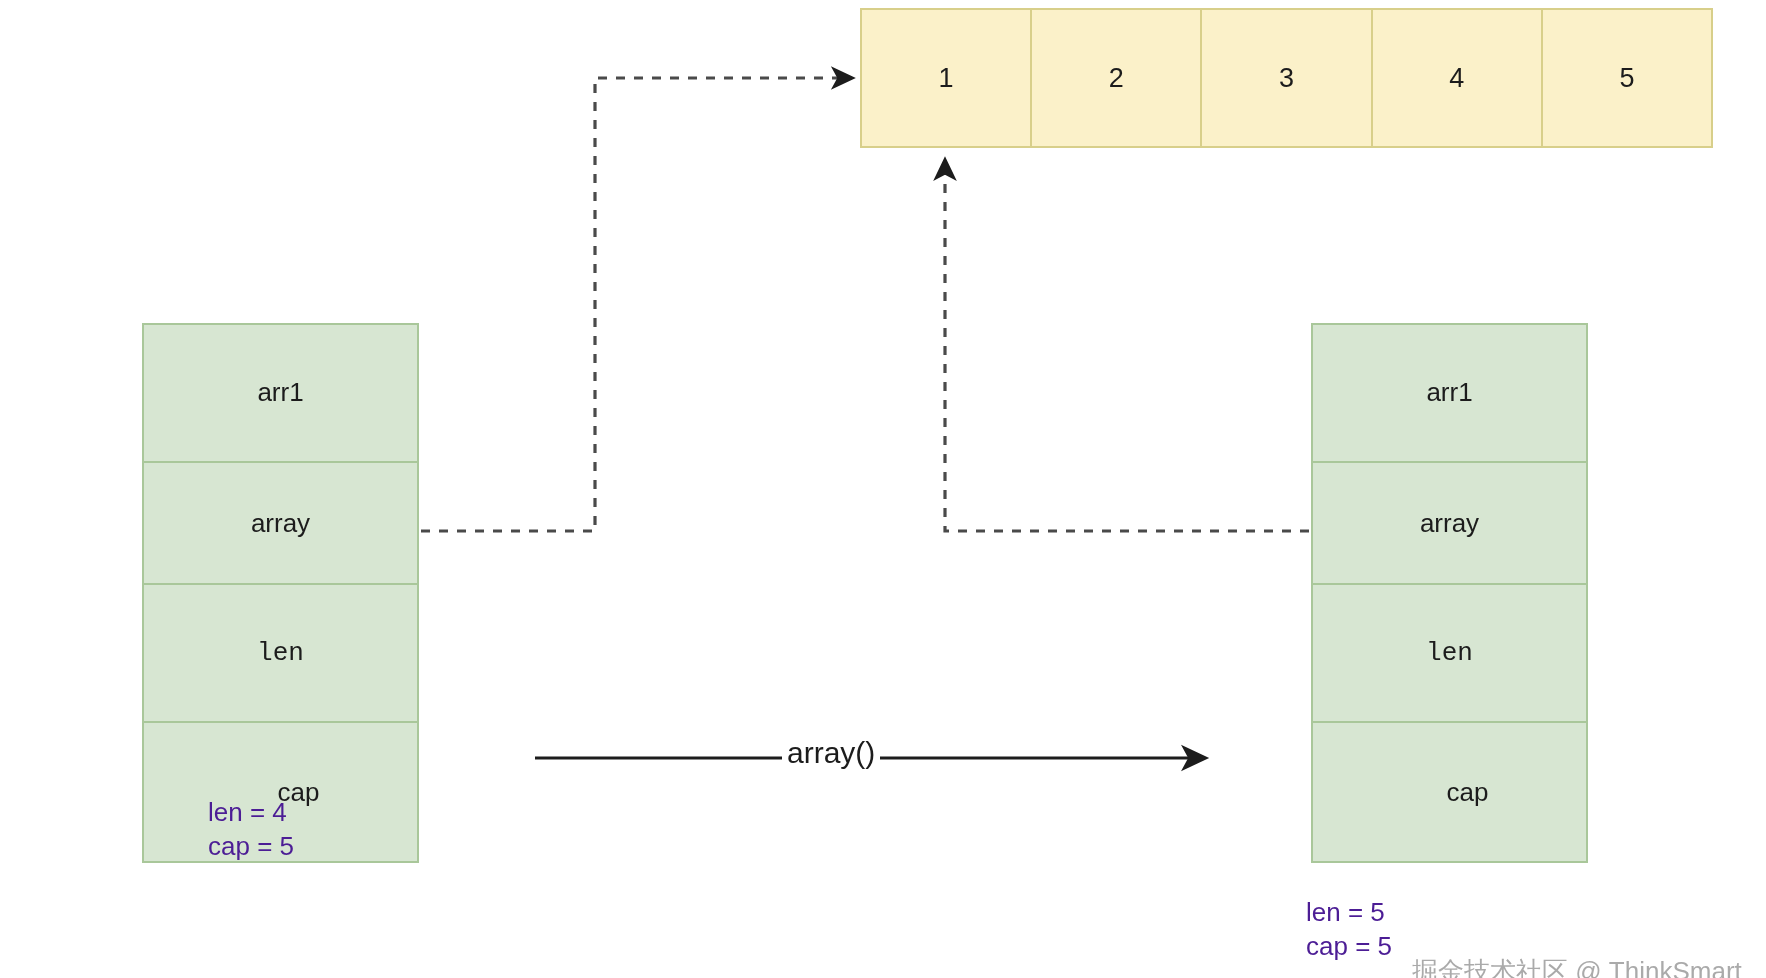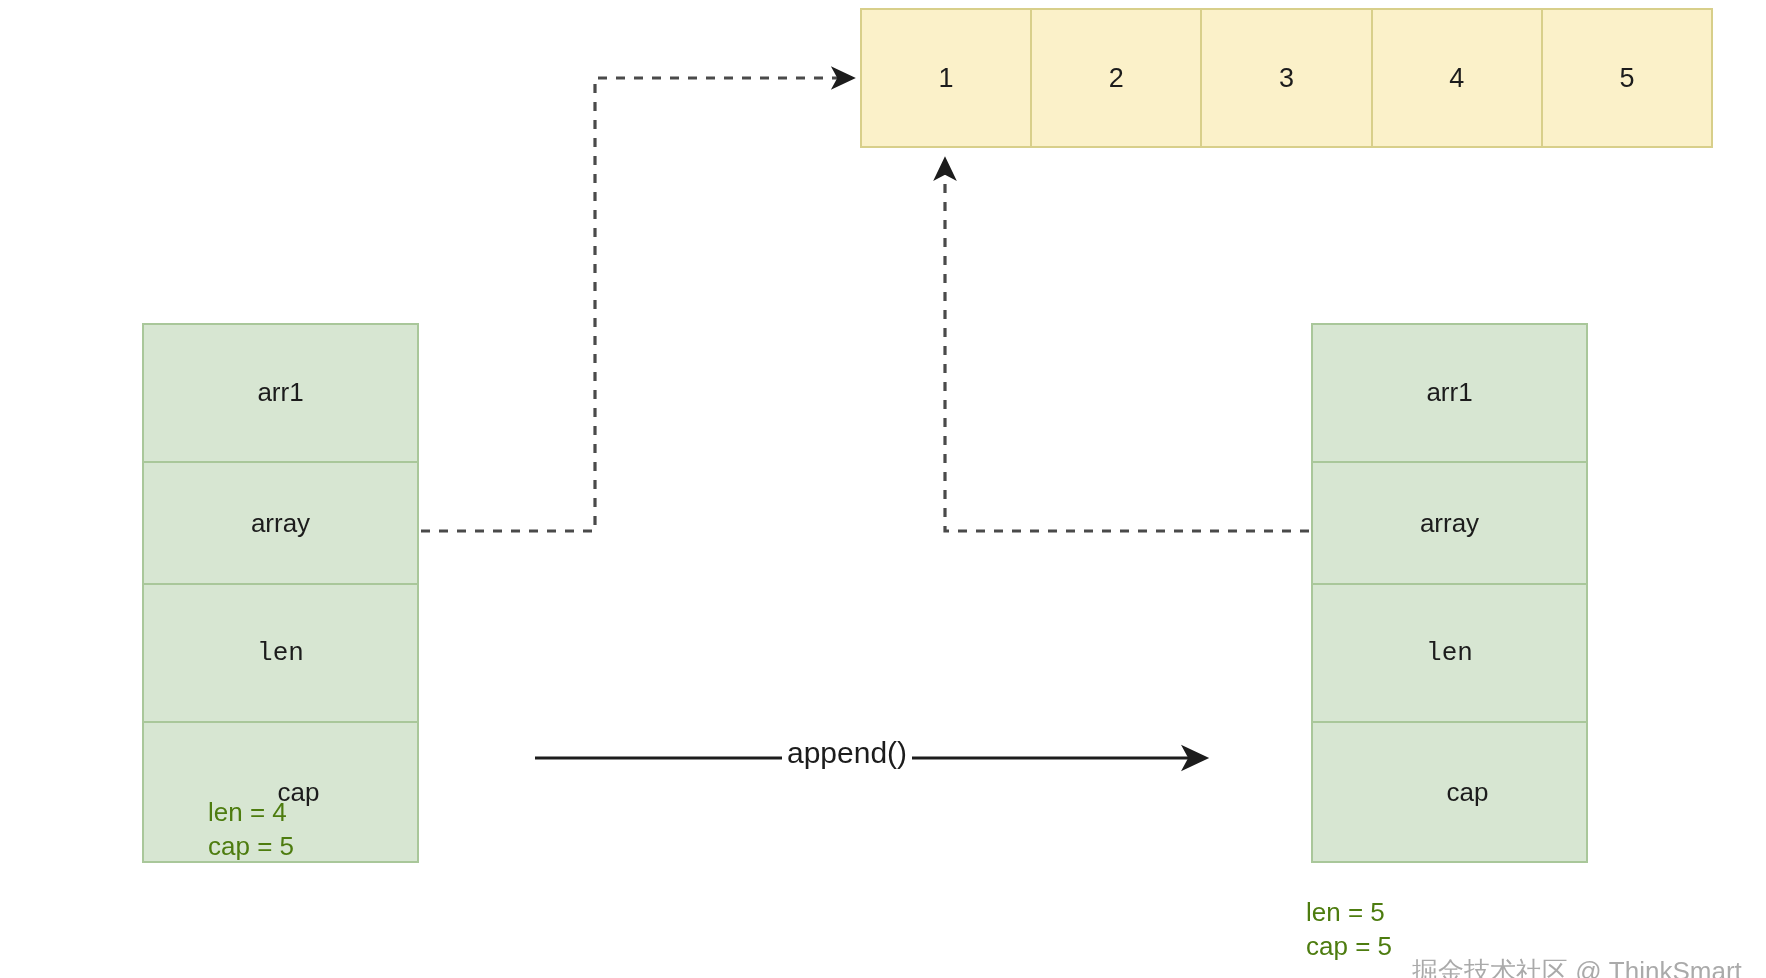--- a/index.html
+++ b/index.html
@@ -69,21 +69,21 @@
   .row-arr1  { height: 139px; }
   .row-array { height: 123px; }
   .row-len   { height: 139px; font-family: Liberation Mono, monospace; }
   .row-cap   { height: 139px; margin-left: 36px; }
 
   
   .caption {
     position: absolute;
     font-size: 26px;
     line-height: 34px;
-    color: #4d7c0f;
+    color: #4c1d95;
     white-space: pre;
     text-align: left;
   }
   .caption.left-caption  { left: 208px;  top: 795px; }
   .caption.right-caption { left: 1306px; top: 895px; }
 
   
   #wires {
     position: absolute;
     left: 0;
@@ -157,17 +157,17 @@
       </marker>
     </defs>
 
     <path d="M 421 531 L 595 531 L 595 78 L 852 78" fill="none" stroke="#4a4a4a" stroke-width="3.2" stroke-dasharray="9 9" stroke-linecap="butt" marker-end="url(#arrow-dashed)"></path>
 
     <path d="M 1309 531 L 945 531 L 945 160" fill="none" stroke="#4a4a4a" stroke-width="3.2" stroke-dasharray="9 9" stroke-linecap="butt" marker-end="url(#arrow-dashed)"></path>
 
     <path d="M 535 758 L 1205 758" fill="none" stroke="#1c1c1c" stroke-width="3" marker-end="url(#arrow-solid)"></path>
   </svg>
 
-  <div class="append-label">append()</div>
+  <div class="append-label">array()</div>
 
   <div class="watermark">掘金技术社区 @ ThinkSmart</div>
 
 </div>
 
 </body></html>

